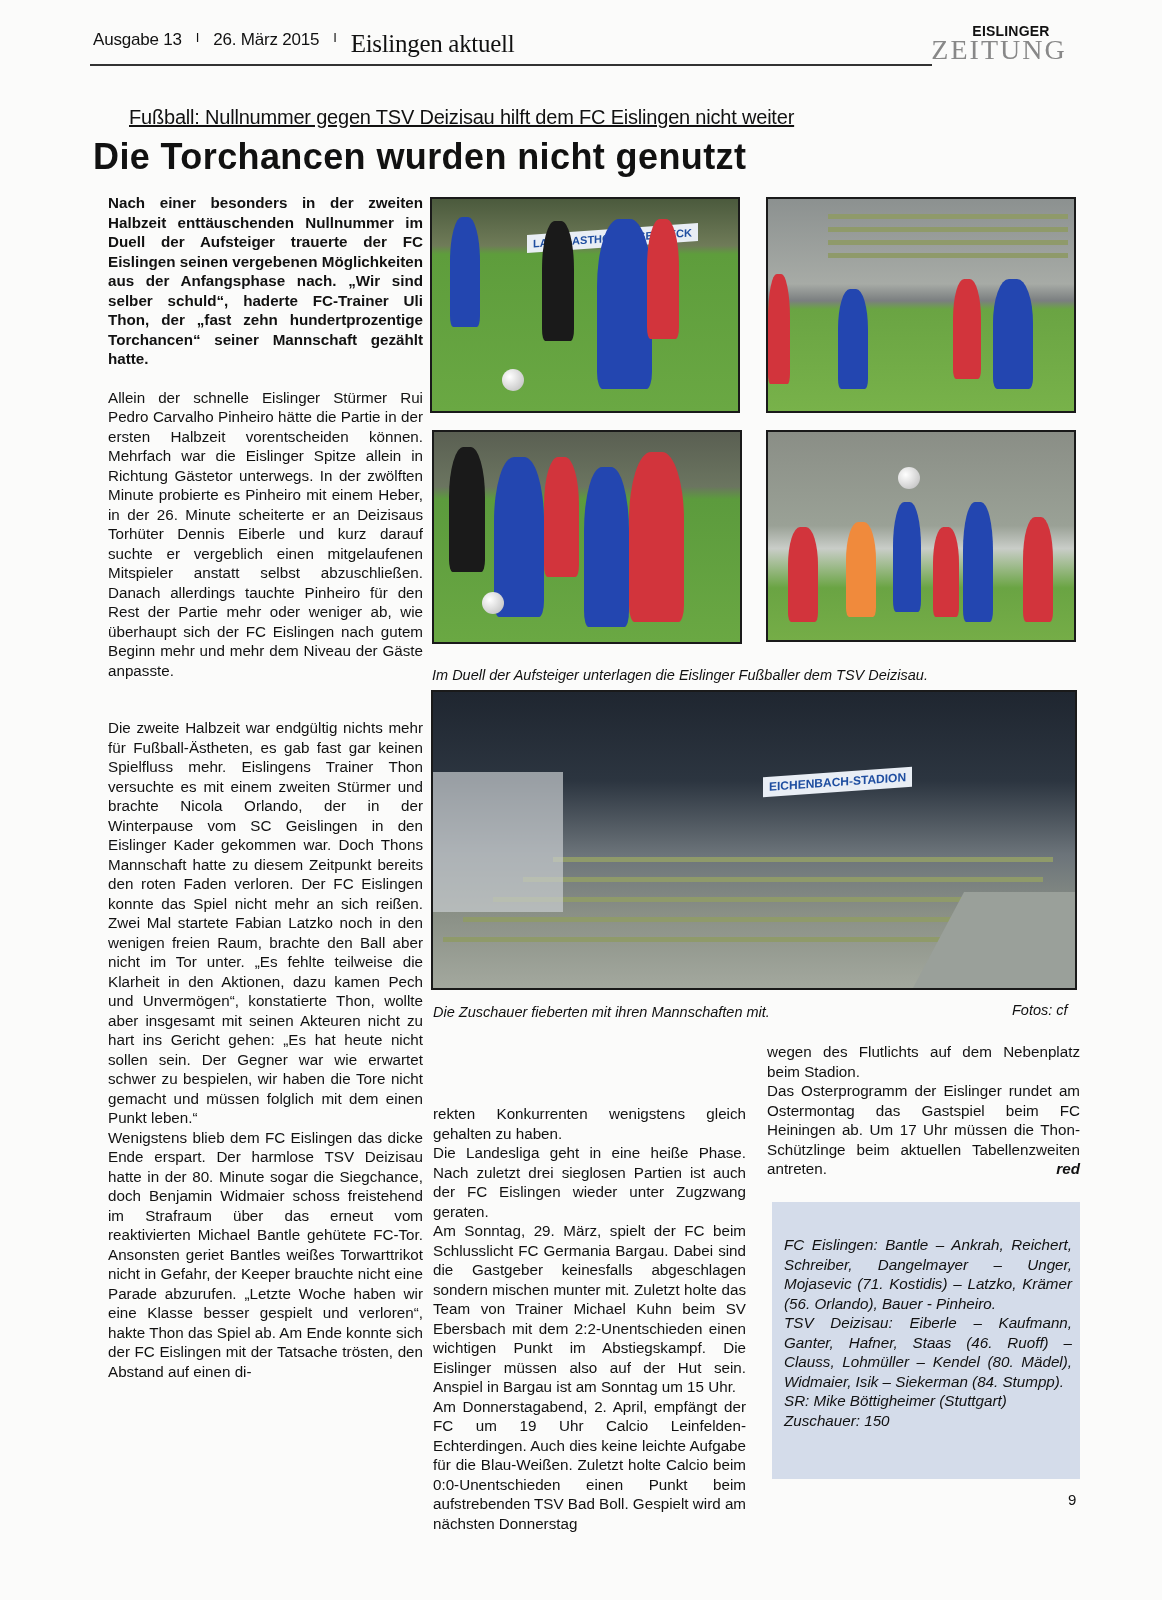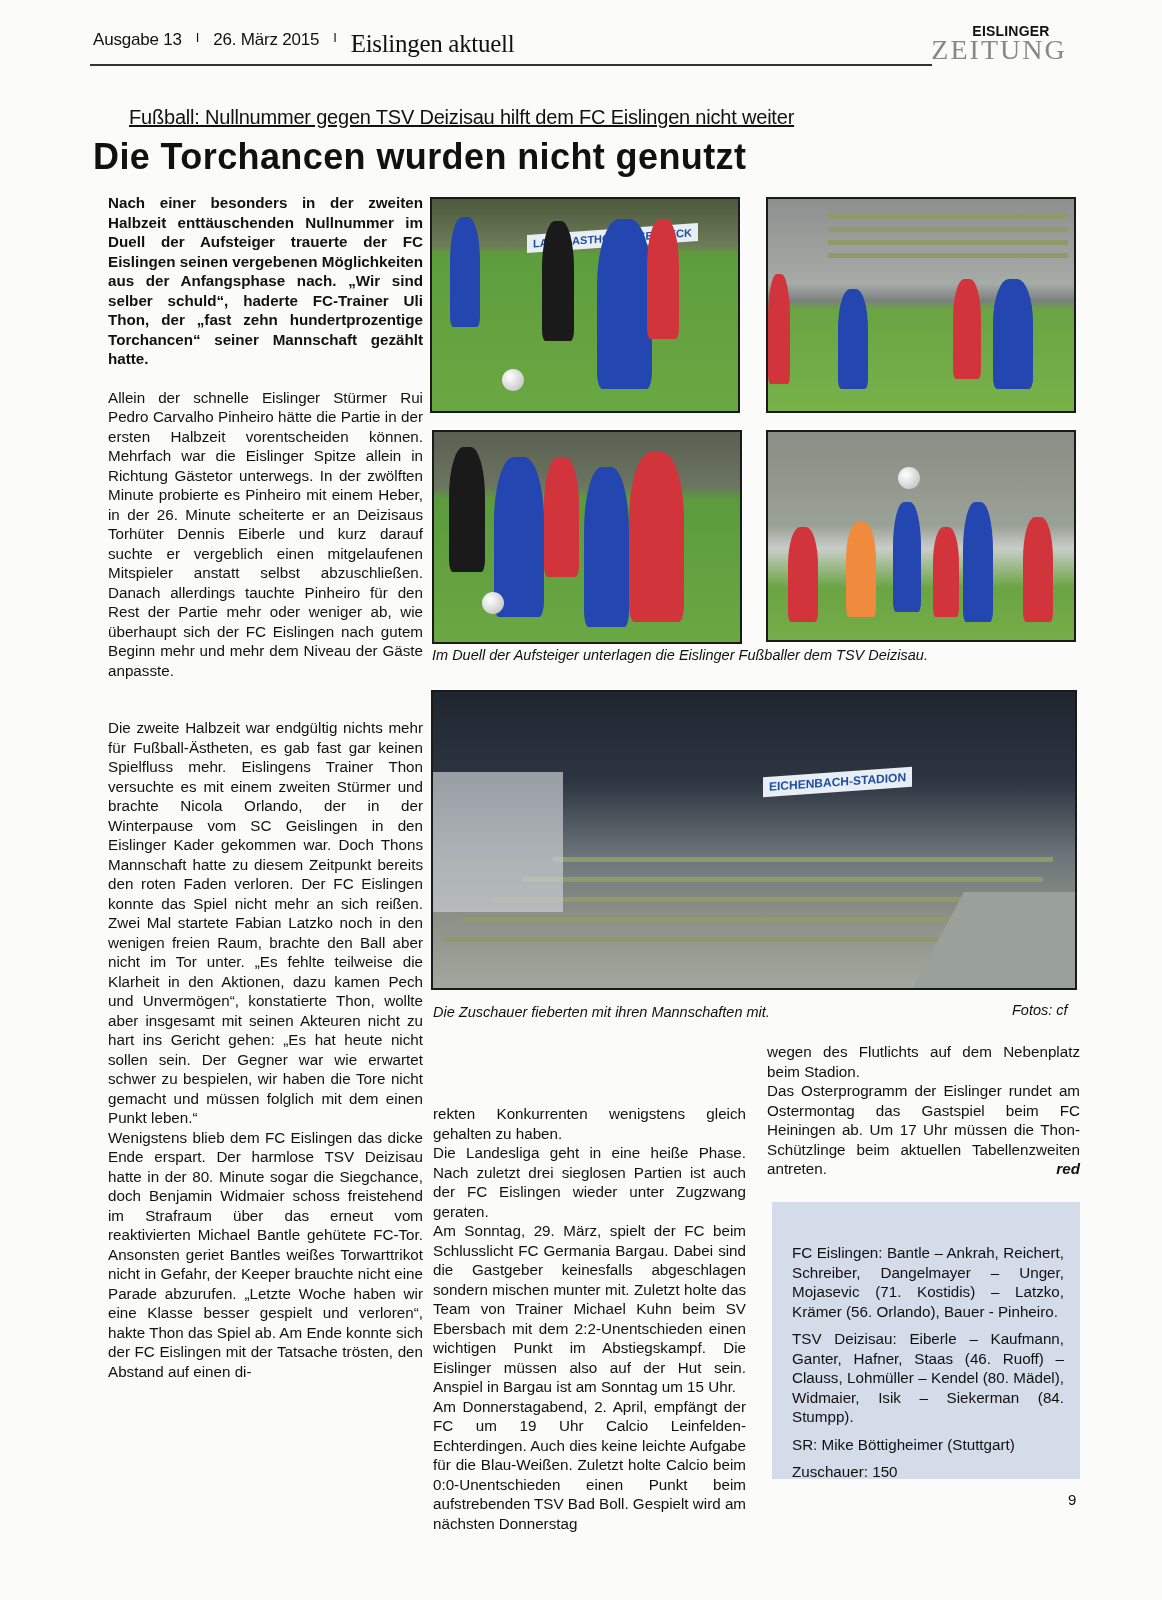--- a/index.html
+++ b/index.html
@@ -33,26 +33,26 @@
   #ph2 { left:766px; top:197px; width:306px; height:212px; background:linear-gradient(#8c9190 0%, #a7aba6 40%, #7b7f80 48%, #6aa443 52%, #78b24a 100%); }
   #ph3 { left:432px; top:430px; width:306px; height:210px; background:linear-gradient(#5a5f52 0%, #6b7560 26%, #5c9b3d 32%, #6aa843 100%); }
   #ph4 { left:766px; top:430px; width:306px; height:208px; background:linear-gradient(#8a8e86 0%, #9aa196 45%, #c9cdc8 56%, #6aa443 75%, #75ad47 100%); }
   #ph5 { left:431px; top:690px; width:642px; height:296px; background:linear-gradient(#1f2630 0%, #2c3540 30%, #6c747a 55%, #8a9086 75%, #a3a89e 100%); }
   .player { position:absolute; border-radius:40% 40% 10% 10%; }
   .ball { position:absolute; width:22px; height:22px; border-radius:50%; background:radial-gradient(circle at 35% 35%, #fff, #b8b8b8); }
   .sign { position:absolute; background:#e9eef5; color:#1f4ea0; font-weight:bold; font-size:11px; padding:3px 6px; transform:skewY(-4deg); }
   .seat-row { position:absolute; height:5px; background:#8f9a6a; }
   
   .caption { font-style:italic; font-size:14.5px; white-space:nowrap; }
-  #cap1 { left:432px; top:647px; }
+  #cap1 { left:432px; top:667px; }
   #cap2 { left:433px; top:1004px; }
   #credit { left:1012px; top:1002px; font-style:italic; font-size:14.5px; }
   
   #lineup { left:772px; top:1202px; width:308px; height:277px; background:#d4dcea; box-sizing:border-box; padding:33px 8px 0 12px; font-size:15.2px; line-height:19.5px; }
-  #lineup p { margin:8px; text-align:justify; }
+  #lineup p { margin:0; text-align:justify;font-style:italic; }
   #pageno { left:1068px; top:1491px; font-size:15px; }
 </style>
 </head>
 <body>
 
 <div id="hdr-left" class="abs">
   <span>Ausgabe 13</span>
   <span class="sep">I</span>
   <span>26. März 2015</span>
   <span class="sep">I</span>

